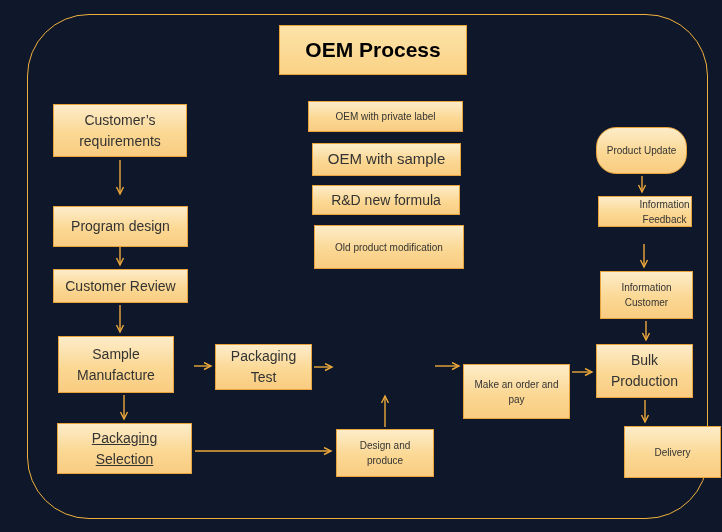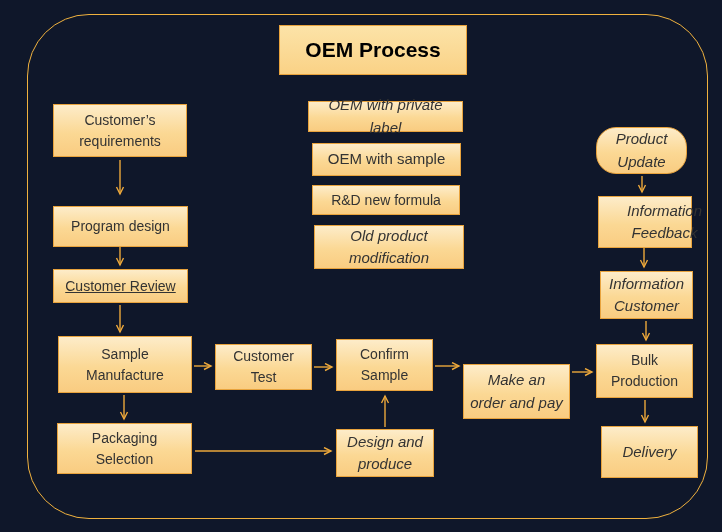--- a/index.html
+++ b/index.html
@@ -53,48 +53,48 @@
     box-sizing: border-box;
     background: linear-gradient(180deg, #FCE3A8 0%, #FAD286 100%);
     border: 1.6px solid #E8A33D;
     color: #000000;
     font-size: 21px;
     font-weight: bold;
     display: flex;
     align-items: center;
     justify-content: center;
   }
-  .fs13 { font-size: 15px; font-style: italic; }
+  .fs13 { font-size: 10px; }
   .fs15 { font-size: 15px; }
 
   
   .n-custreq   { left: 53px;  top: 104px; width: 134px; height: 53px; }
   .n-progdes   { left: 53px;  top: 206px; width: 135px; height: 41px; }
-  .n-custrev   { left: 53px;  top: 269px; width: 135px; height: 34px; text-decoration: underline; }
-  .n-sampman   { left: 58px;  top: 336px; width: 134px; height: 57px; }
-  .n-packsel   { left: 57px;  top: 423px; width: 135px; height: 51px; }
+  .n-custrev   { left: 53px;  top: 269px; width: 135px; height: 34px; }
+  .n-sampman   { left: 58px;  top: 336px; width: 116px; height: 57px; }
+  .n-packsel   { left: 57px;  top: 423px; width: 135px; height: 51px; text-decoration: underline; }
 
   
   .n-oempriv   { left: 308px; top: 101px; width: 155px; height: 31px; }
   .n-oemsamp   { left: 312px; top: 143px; width: 149px; height: 33px; }
   .n-rdform    { left: 312px; top: 185px; width: 148px; height: 30px; }
   .n-oldprod   { left: 314px; top: 225px; width: 150px; height: 44px; }
 
   
   .n-custtest  { left: 215px; top: 344px; width: 97px;  height: 46px; }
   .n-confsamp  { left: 336px; top: 339px; width: 97px;  height: 52px; }
   .n-makeorder { left: 463px; top: 364px; width: 107px; height: 55px; }
   .n-designpro { left: 336px; top: 429px; width: 98px;  height: 48px; text-align: center; }
 
   
   .n-produpd   { left: 596px; top: 127px; width: 91px;  height: 47px; border-radius: 20px; }
-  .n-infofeed  { left: 598px; top: 196px; width: 94px;  height: 52px; padding-left: 45px; }
+  .n-infofeed  { left: 598px; top: 196px; width: 94px;  height: 31px; padding-left: 45px; }
   .n-infoserv  { left: 600px; top: 271px; width: 93px;  height: 48px; }
   .n-bulkprod  { left: 596px; top: 344px; width: 97px;  height: 54px; }
-  .n-delivery  { left: 601px; top: 426px; width: 97px;  height: 52px; }
+  .n-delivery  { left: 624px; top: 426px; width: 97px;  height: 52px; }
 </style>
 </head>
 <body>
 
 <div class="stage">
 
   <div class="frame"></div>
 
   <div class="title-box">OEM Process</div>
 
@@ -124,22 +124,21 @@
   <div class="node n-progdes">Program design</div>
   <div class="node n-custrev">Customer Review</div>
   <div class="node n-sampman">Sample Manufacture</div>
   <div class="node n-packsel">Packaging Selection</div>
 
   <div class="node n-oempriv fs13">OEM with private label</div>
   <div class="node n-oemsamp fs15">OEM with sample</div>
   <div class="node n-rdform">R&amp;D new formula</div>
   <div class="node n-oldprod fs13">Old product modification</div>
 
-  <div class="node n-custtest">Customer Test</div>
-  <div class="node n-confsamp">Confirm Sample</div>
+  <div class="node n-custtest">Packaging Test</div>
   <div class="node n-makeorder fs13">Make an order and pay</div>
   <div class="node n-designpro fs13">Design and produce</div>
 
   <div class="node n-produpd fs13">Product Update</div>
   <div class="node n-infofeed fs13">Information Feedback</div>
   <div class="node n-infoserv fs13">Information Customer</div>
   <div class="node n-bulkprod">Bulk Production</div>
   <div class="node n-delivery fs13">Delivery</div>
 
 </div>

